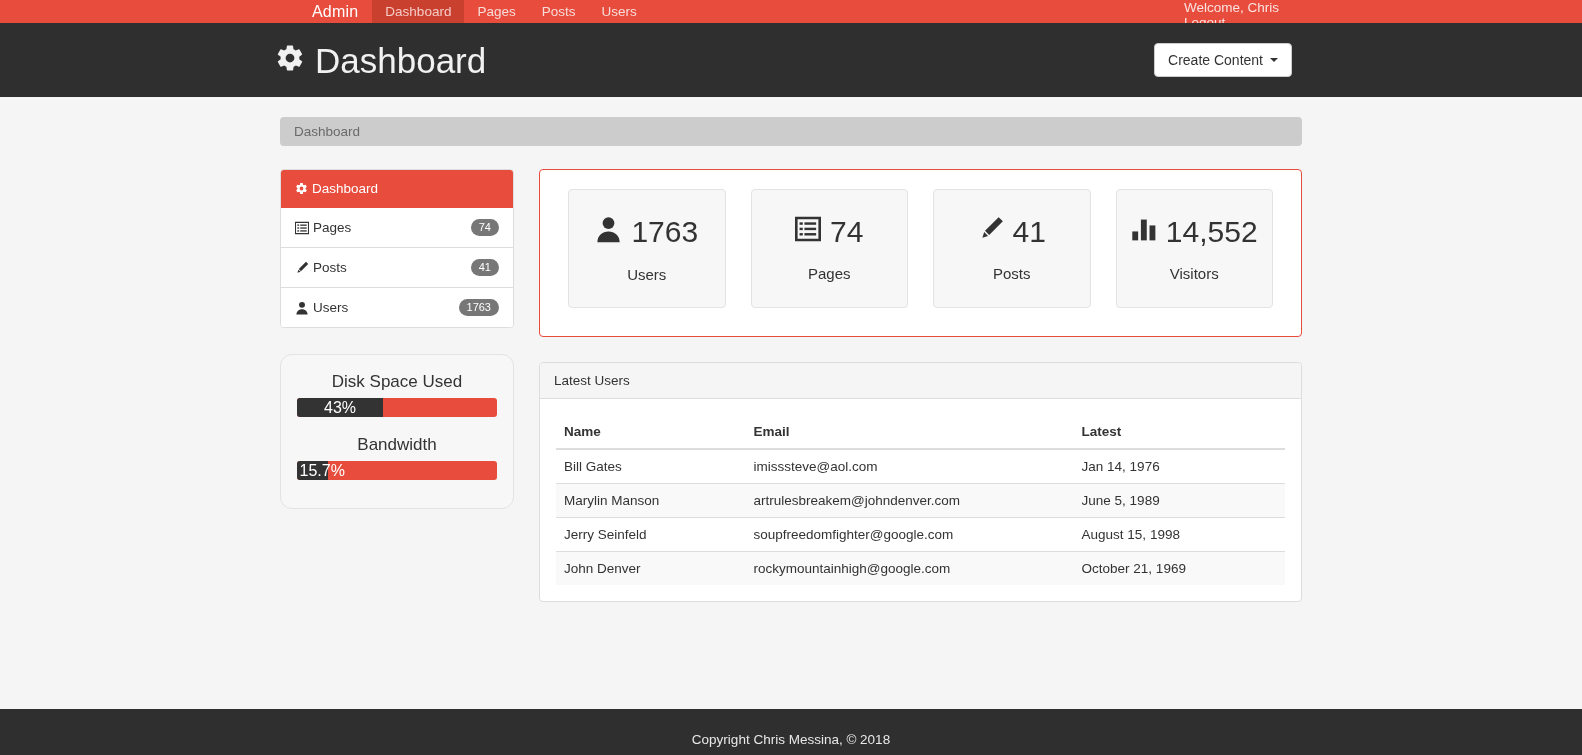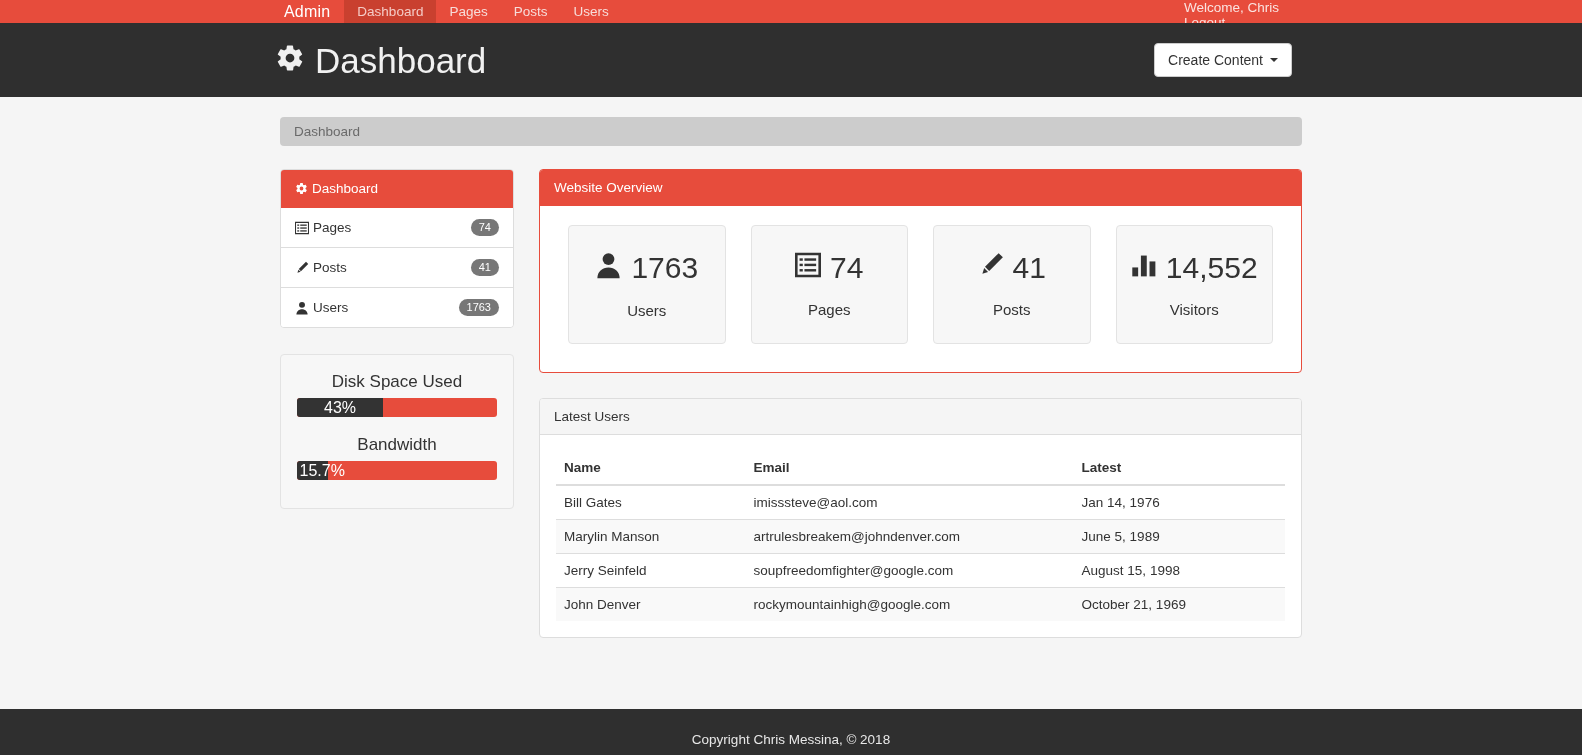--- a/index.html
+++ b/index.html
@@ -13,20 +13,21 @@
   }
 
   
   .navbar {
     height: 23px;
     background: #e74c3c;
     display: flex;
     align-items: stretch;
     position: relative;
     font-size: 14px;
+    padding-left: 28px;
   }
   .nav-left { display: flex; align-items: stretch; margin-left: 270px; }
   .nav-right { display: flex; align-items: stretch; margin-left: auto; margin-right: 290px; flex-direction: column; }
   .nav-brand {
     display: flex; align-items: center;
     padding: 0 14px;
     color: #fff;
     font-size: 16px;
     letter-spacing: .2px;
   }
@@ -141,21 +142,21 @@
     padding: 3px 8px;
     min-width: 26px;
     text-align: center;
     line-height: 1;
   }
 
   
   .well {
     background: #f7f7f7;
     border: 1px solid #e3e3e3;
-    border-radius: 4px;
+    border-radius: 12px;
     padding: 17px 16px 28px 16px;
   }
   .progress-title {
     text-align: center;
     font-size: 17px;
     color: #333;
     margin-bottom: 6px;
   }
   .progress {
     height: 19px;
@@ -357,21 +358,20 @@
         <div class="progress">
           <div class="progress-bar" id="bandwidth-bar" style="width: 15.7%; padding-left: 19px;">15.7%</div>
         </div>
       </div>
 
     </div>
 
     <div class="col-right">
 
       <div class="panel panel-danger">
-        <div class="panel-heading">Website Overview</div>
         <div class="panel-body">
           <div class="stats-row">
 
             <div class="stat-card">
               <div class="stat-value">
                 <span>
                   <svg width="27" height="27" viewBox="0 0 16 16" fill="#333">
                     <circle cx="8" cy="4.2" r="3.5"></circle>
                     <path d="M1.4 15.5c0-3.7 2.9-6.3 6.6-6.3s6.6 2.6 6.6 6.3z"></path>
                   </svg>

